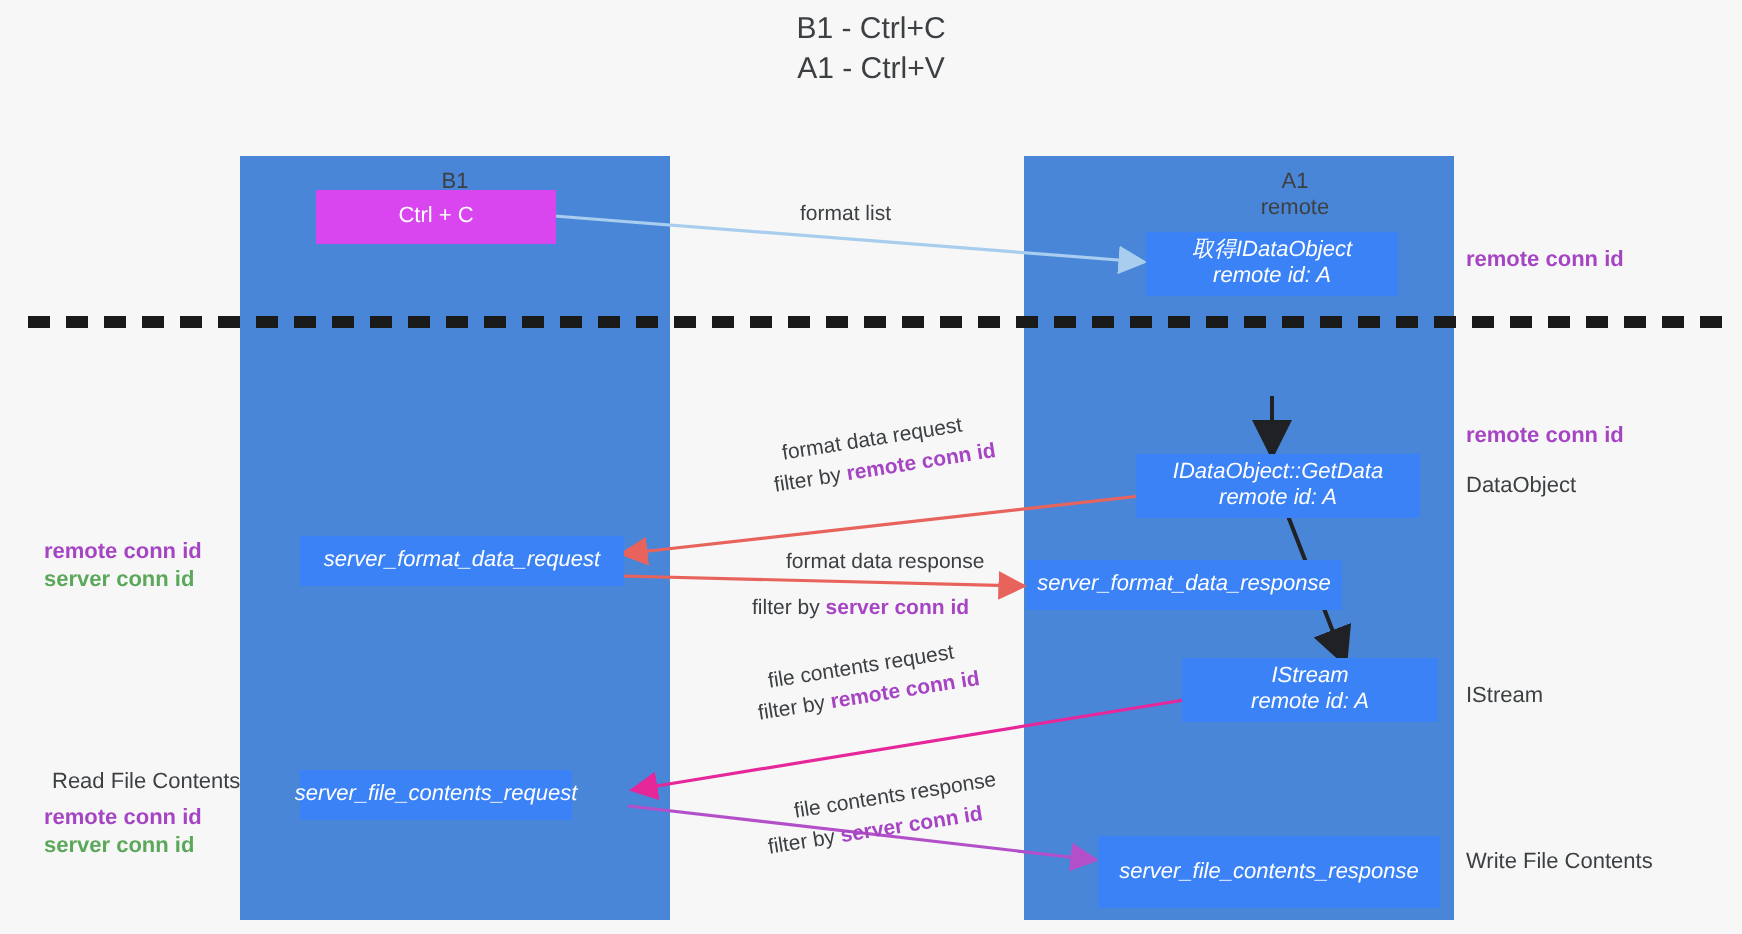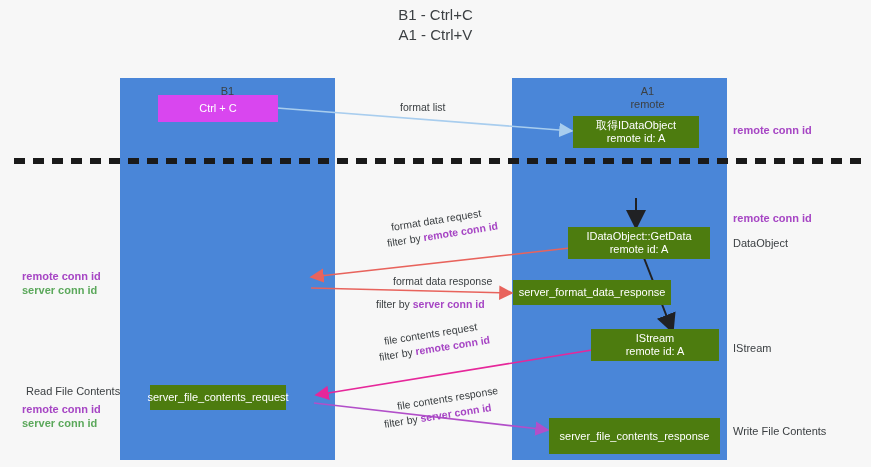--- a/index.html
+++ b/index.html
@@ -26,21 +26,21 @@
   .col-head.b1{left:120px;top:46px;}
   .col-head.a1{left:540px;top:46px;}
 
   .node{
     position:absolute;box-sizing:border-box;
     display:flex;align-items:center;justify-content:center;
     text-align:center;color:#fff;font-size:11px;line-height:13px;
     white-space:pre-line;padding:2px 4px;
   }
   .node.green{background:#d946ef;}
-  .node.orange{background:#4d7c0f;}
+  .node.orange{background:#3b82f6;font-style:italic;}
 
   .side-label{
     position:absolute;font-size:11px;line-height:14px;white-space:pre-line;
   }
   .side-label.dark{color:#3c4043;}
   .purple{color:#a645c4;font-weight:bold;}
   .green-t{color:#5ba85b;font-weight:bold;}
 
   .edge-label{
     position:absolute;font-size:10.5px;line-height:15px;color:#3c4043;
@@ -105,20 +105,21 @@
 
   <div class="node green" style="left:158px;top:95px;width:120px;height:27px;">Ctrl + C</div>
 
   <div class="node orange" style="left:573px;top:116px;width:126px;height:32px;">取得IDataObject
 remote id: A</div>
 
 
   <div class="node orange" style="left:568px;top:227px;width:142px;height:32px;">IDataObject::GetData
 remote id: A</div>
 
+  <div class="node orange" style="left:150px;top:268px;width:162px;height:25px;">server_format_data_request</div>
 
   <div class="node orange" style="left:513px;top:280px;width:158px;height:25px;">server_format_data_response</div>
 
   <div class="node orange" style="left:591px;top:329px;width:128px;height:32px;">IStream
 remote id: A</div>
 
   <div class="node orange" style="left:150px;top:385px;width:136px;height:25px;">server_file_contents_request</div>
 
   <div class="node orange" style="left:549px;top:418px;width:171px;height:36px;">server_file_contents_response</div>
 

